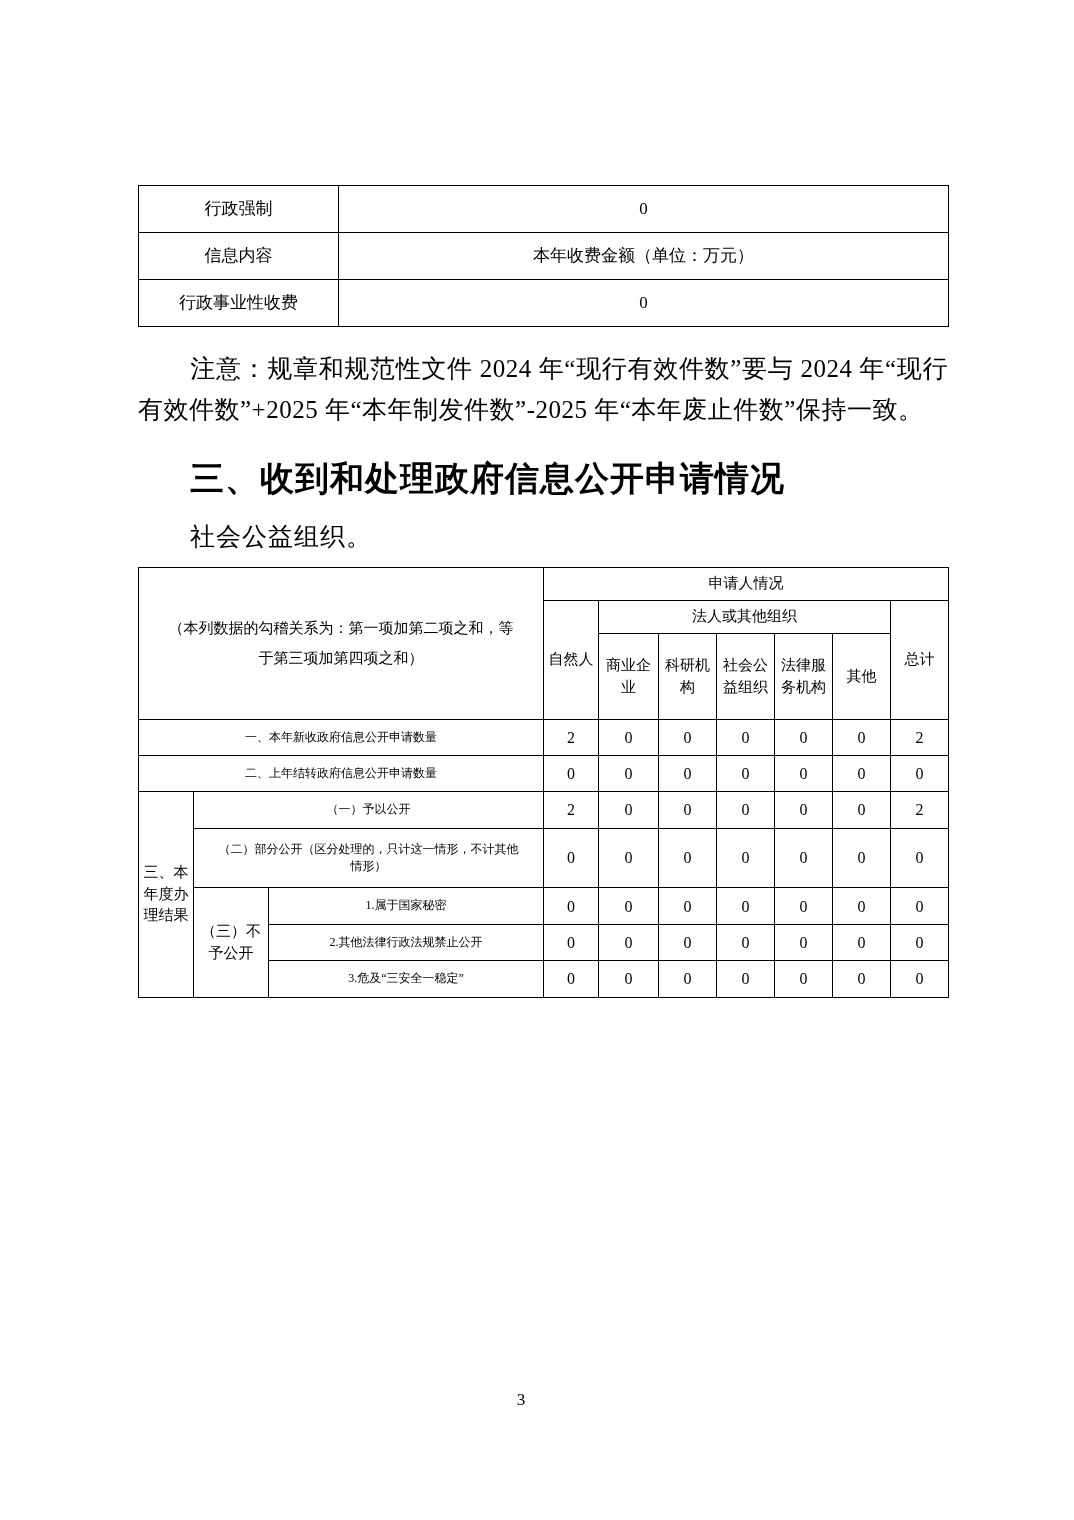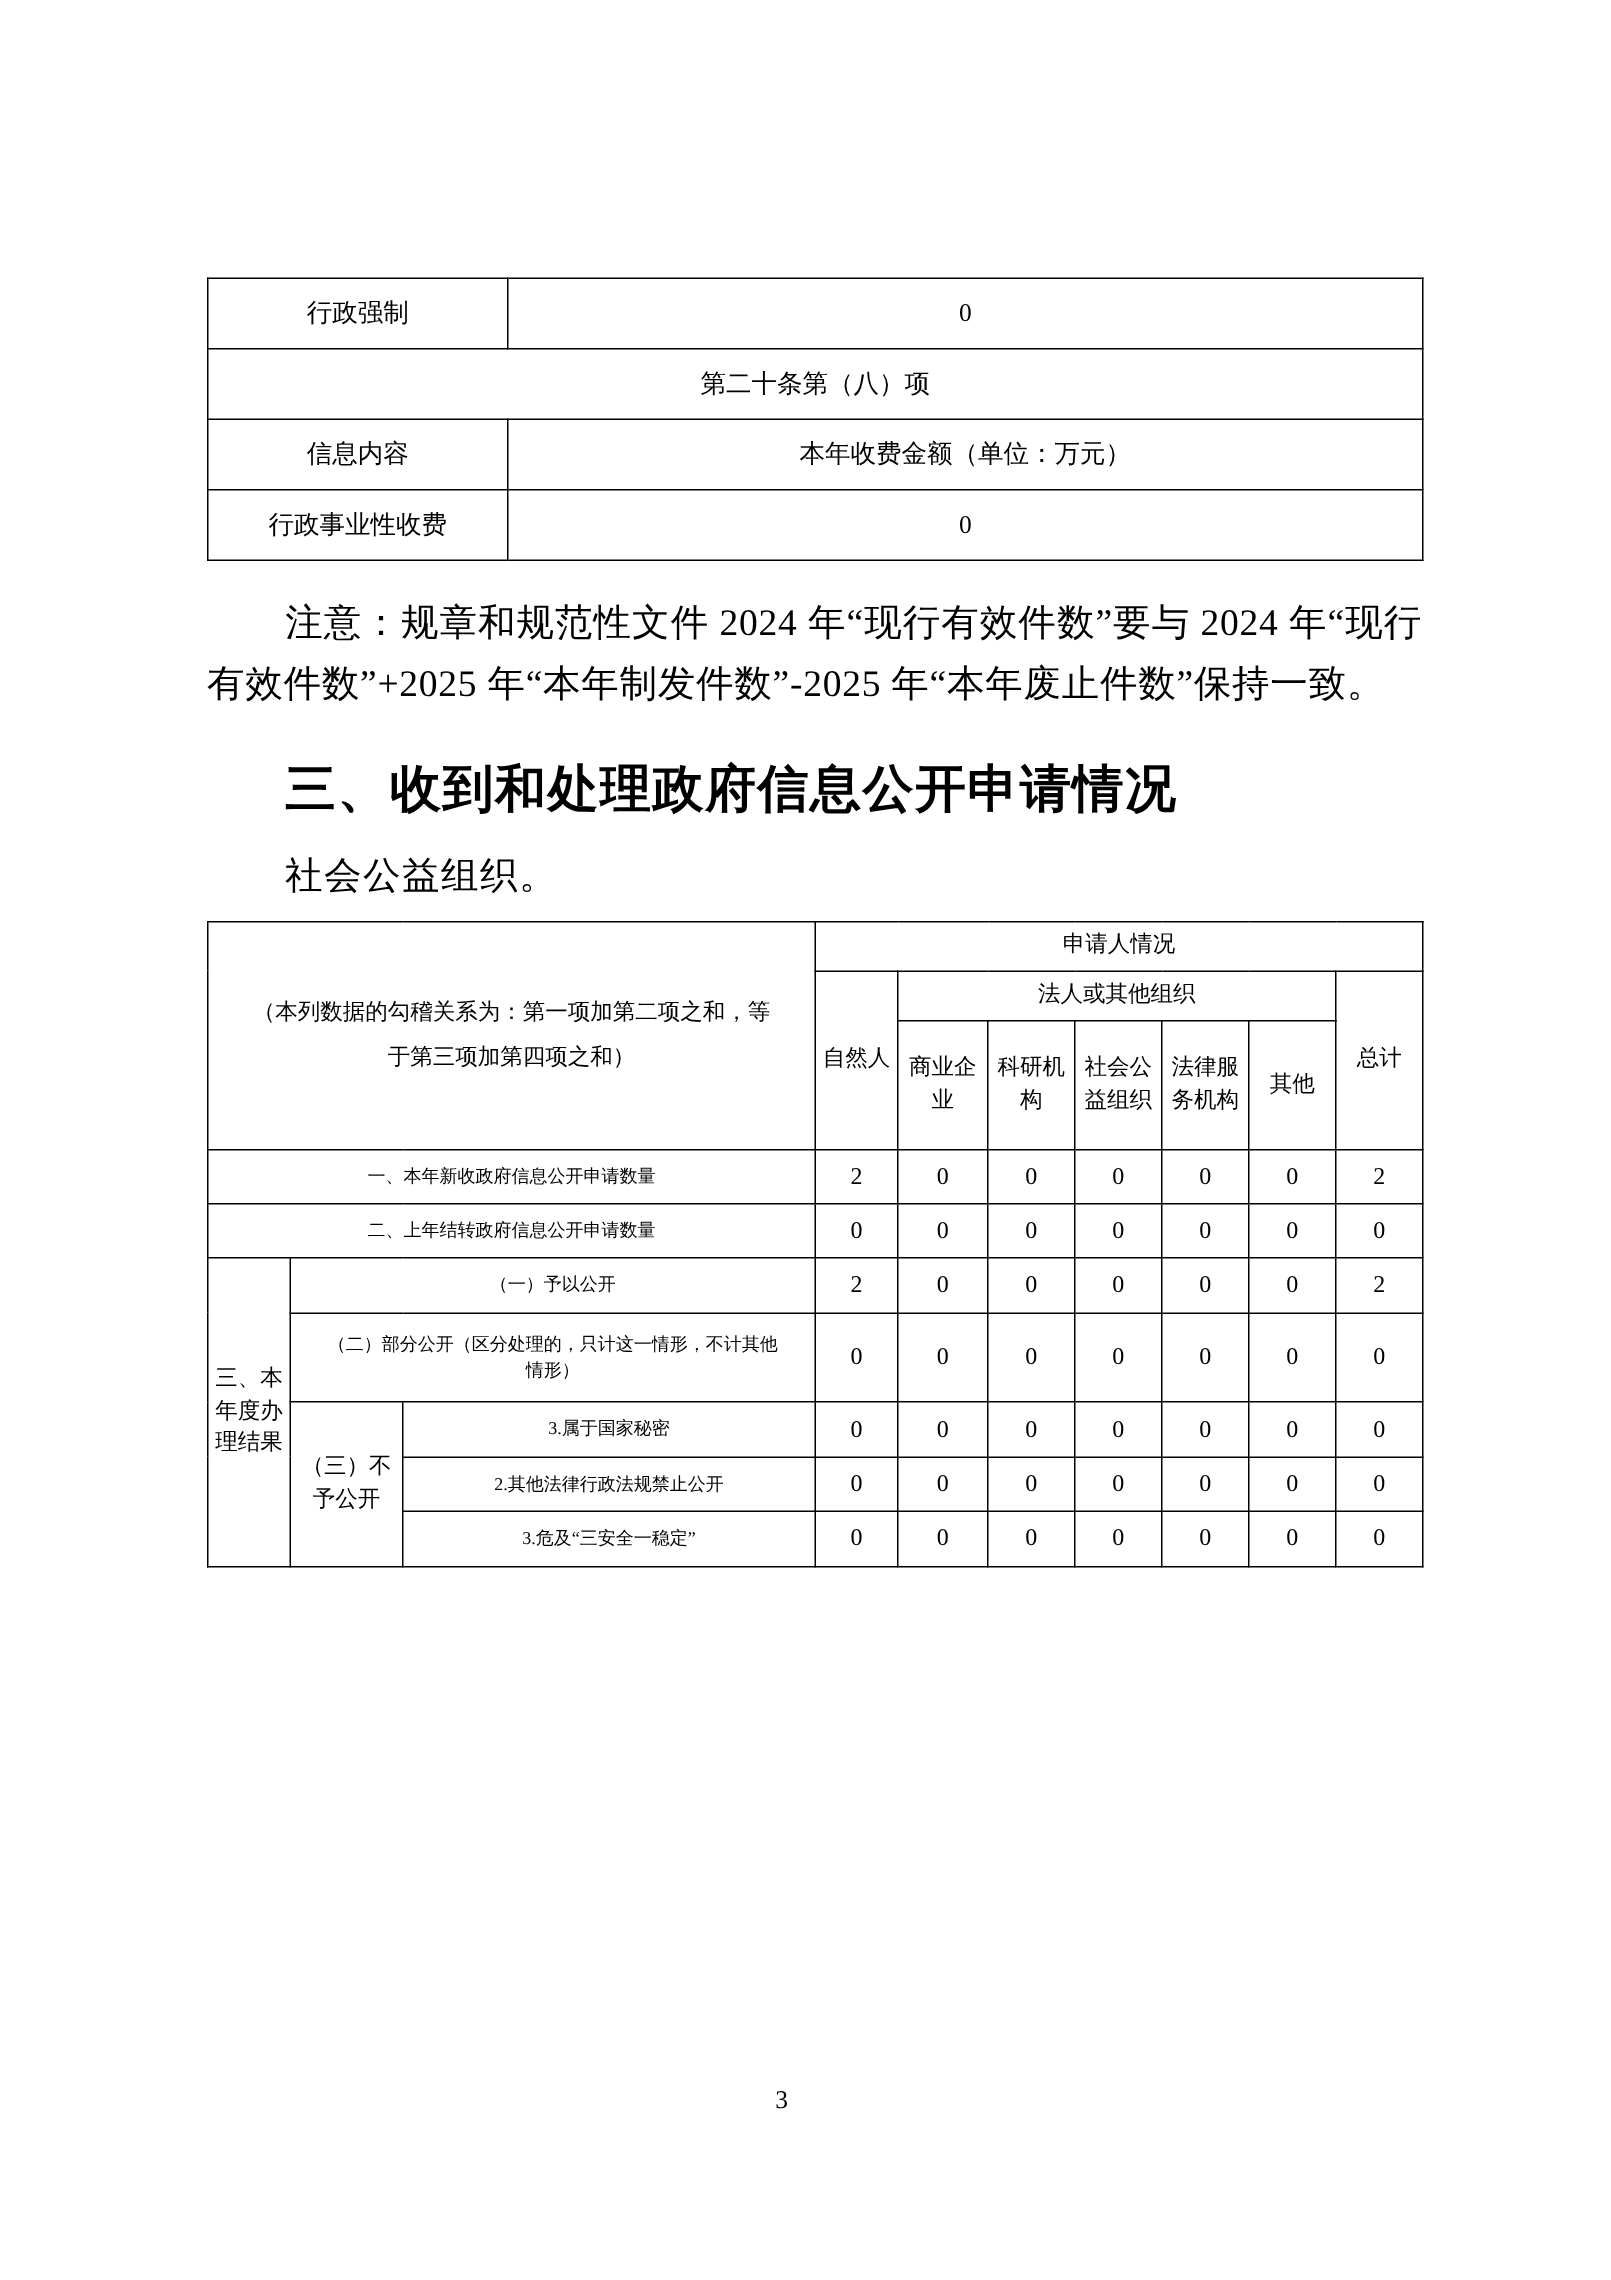--- a/index.html
+++ b/index.html
@@ -131,23 +131,20 @@
       <colgroup>
         <col style="width:200px">
         <col style="width:610px">
       </colgroup>
       <tbody>
         <tr>
           <td class="label-cell">行政强制</td>
           <td>0</td>
         </tr>
         <tr>
-          <td colspan="2">第二十条第（八）项</td>
-        </tr>
-        <tr>
           <td class="label-cell">信息内容</td>
           <td>本年收费金额（单位：万元）</td>
         </tr>
         <tr>
           <td class="label-cell">行政事业性收费</td>
           <td>0</td>
         </tr>
       </tbody>
     </table>
 
@@ -238,21 +235,21 @@
           <td class="num">0</td>
           <td class="num">0</td>
           <td class="num">0</td>
           <td class="num">0</td>
         </tr>
 
         <tr>
           <td rowspan="3" class="vert">
               <span class="vtext">（三）不予公开</span>
             </td>
-          <td class="rowlabel">3.属于国家秘密</td>
+          <td class="rowlabel">1.属于国家秘密</td>
           <td class="num">0</td>
           <td class="num">0</td>
           <td class="num">0</td>
           <td class="num">0</td>
           <td class="num">0</td>
           <td class="num">0</td>
           <td class="num">0</td>
         </tr>
 
         <tr>

